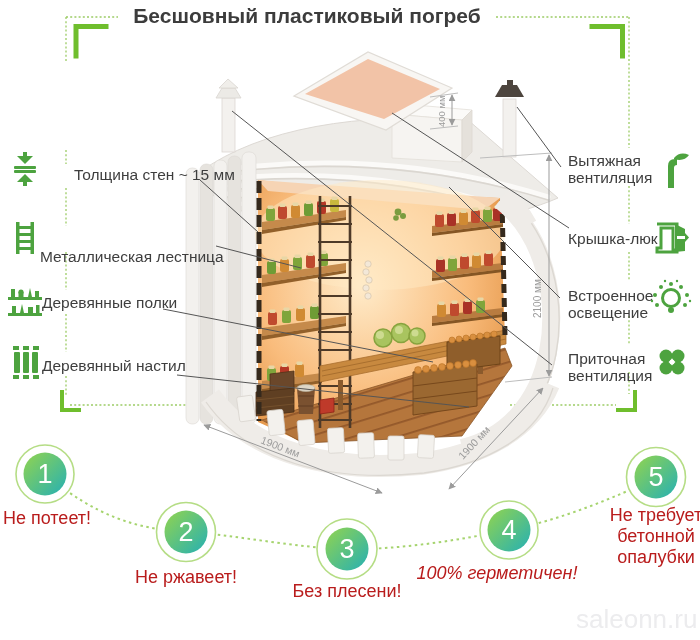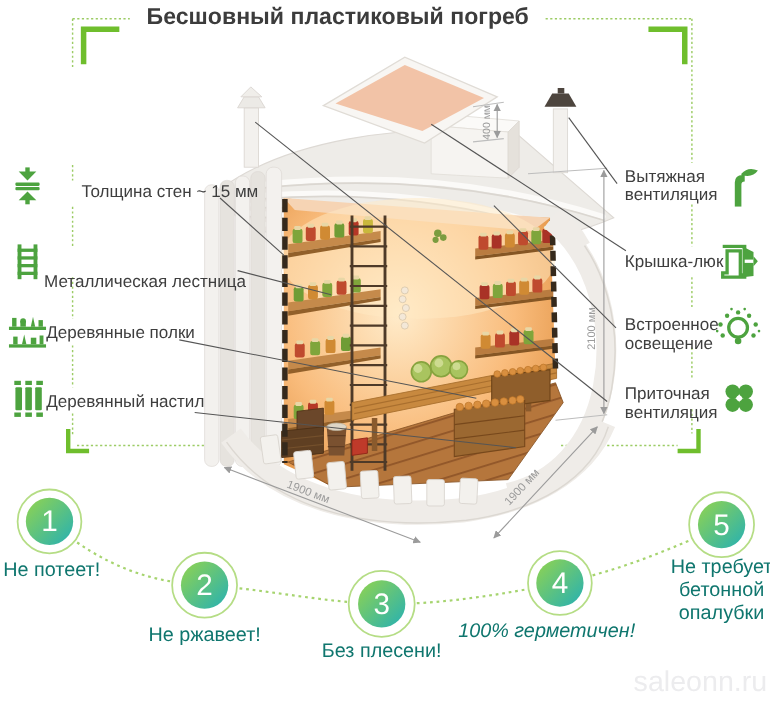--- a/index.html
+++ b/index.html
@@ -3,21 +3,21 @@
 <meta charset="utf-8">
 <style>
   html,body{margin:0;padding:0;background:#ffffff;}
   #stage{position:relative;width:700px;height:640px;background:#fff;overflow:hidden;
          font-family:"Liberation Sans",sans-serif;}
   #scene{position:absolute;left:0;top:0;}
   .txt{position:absolute;color:#3e3e3e;}
   #title{left:107px;top:4px;width:400px;text-align:center;font-size:21px;font-weight:bold;color:#3c3c3c;}
   .feat-l{font-size:15.5px;}
   .feat-r{font-size:15.5px;white-space:pre-line;line-height:17px;}
-  .benefit{font-size:18px;text-align:center;color:#0f766e;white-space:pre-line;line-height:21px;}
+  .benefit{font-size:18px;text-align:center;color:#b91c1c;white-space:pre-line;line-height:21px;}
   .cnum{position:absolute;width:44px;text-align:center;color:#ffffff;font-size:27px;}
   #watermark{left:576px;top:604px;font-size:26px;color:#ececee;}
   .icon{position:absolute;}
 </style>
 </head>
 <body>
 
 <div id="stage">
 
 <svg id="scene" width="700" height="640" viewBox="0 0 700 640">

